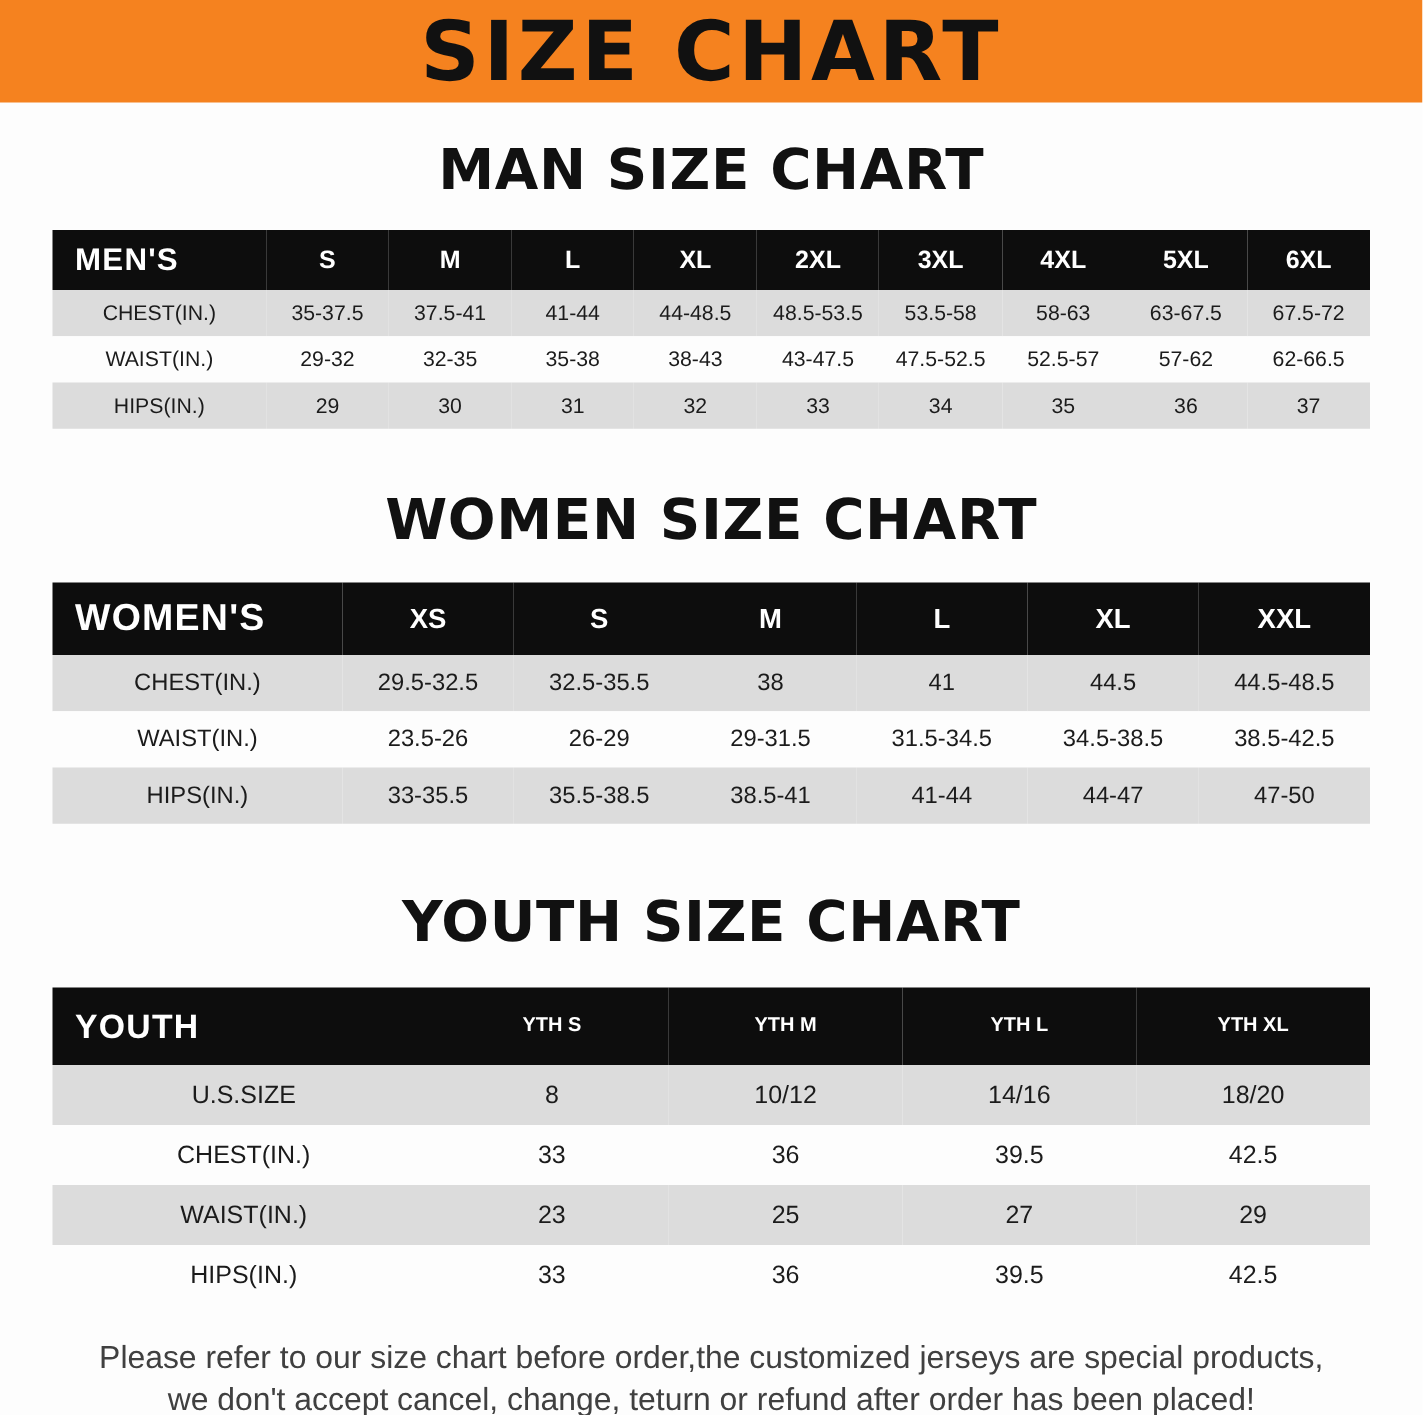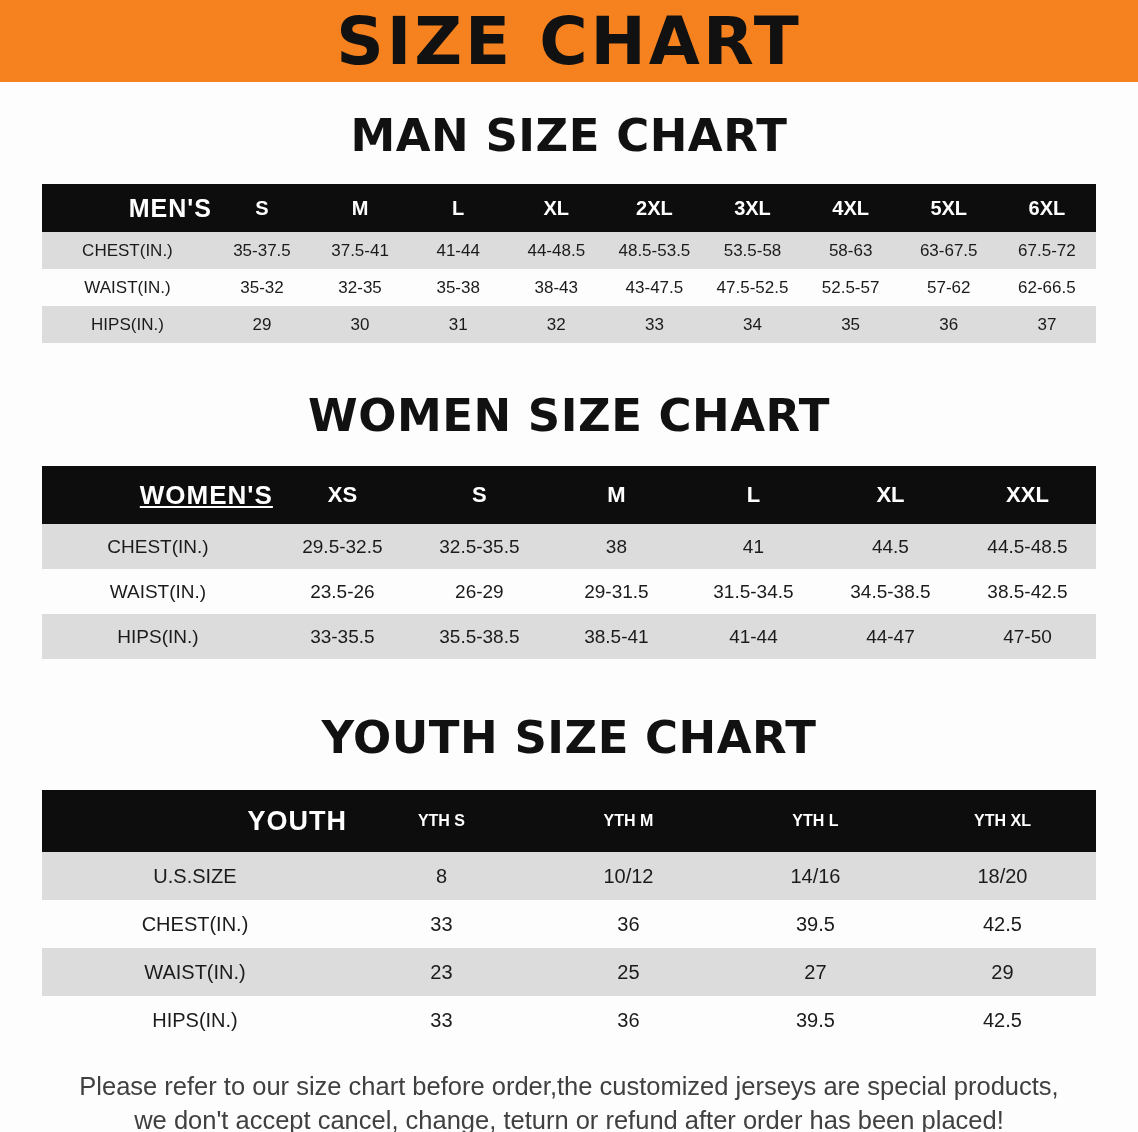--- a/index.html
+++ b/index.html
@@ -71,38 +71,38 @@
 
   
   table.size-table thead tr {
     background: #0d0d0d;
   }
   table.size-table thead th {
     color: #ffffff;
     font-weight: bold;
   }
   table.size-table thead th.rowlabel {
-    text-align: right;
-    padding-left: 2px;
+    text-align: left;
+    padding-left: 18px;
     letter-spacing: 1px;
   }
 
   
   table.size-table tbody tr.alt  { background: #dcdcdc; }
   table.size-table tbody tr.plain { background: #fdfdfd; }
 
   
   .men-table thead th { font-size: 20px; height: 46px; }
   .men-table thead th.rowlabel { font-size: 25px; }
   .men-table tbody td { font-size: 17px; height: 35px; }
   .men-table tbody td.rowlabel { font-size: 17px; }
 
   
   .women-table thead th { font-size: 22px; height: 56px; }
-  .women-table thead th.rowlabel { font-size: 26px; text-decoration: underline; }
+  .women-table thead th.rowlabel { font-size: 30px; }
   .women-table tbody td { font-size: 19px; height: 43px; }
 
   
   .youth-table thead th { font-size: 16px; height: 60px; }
   .youth-table thead th.rowlabel { font-size: 27px; }
   .youth-table tbody td { font-size: 20px; height: 46px; }
 
   
   .note {
     margin: 26px 38px 0 38px;
@@ -160,21 +160,21 @@
           <td>41-44</td>
           <td>44-48.5</td>
           <td>48.5-53.5</td>
           <td>53.5-58</td>
           <td>58-63</td>
           <td>63-67.5</td>
           <td>67.5-72</td>
         </tr>
         <tr class="plain">
           <td class="rowlabel">WAIST(IN.)</td>
-          <td>35-32</td>
+          <td>29-32</td>
           <td>32-35</td>
           <td>35-38</td>
           <td>38-43</td>
           <td>43-47.5</td>
           <td>47.5-52.5</td>
           <td>52.5-57</td>
           <td>57-62</td>
           <td>62-66.5</td>
         </tr>
         <tr class="alt">

